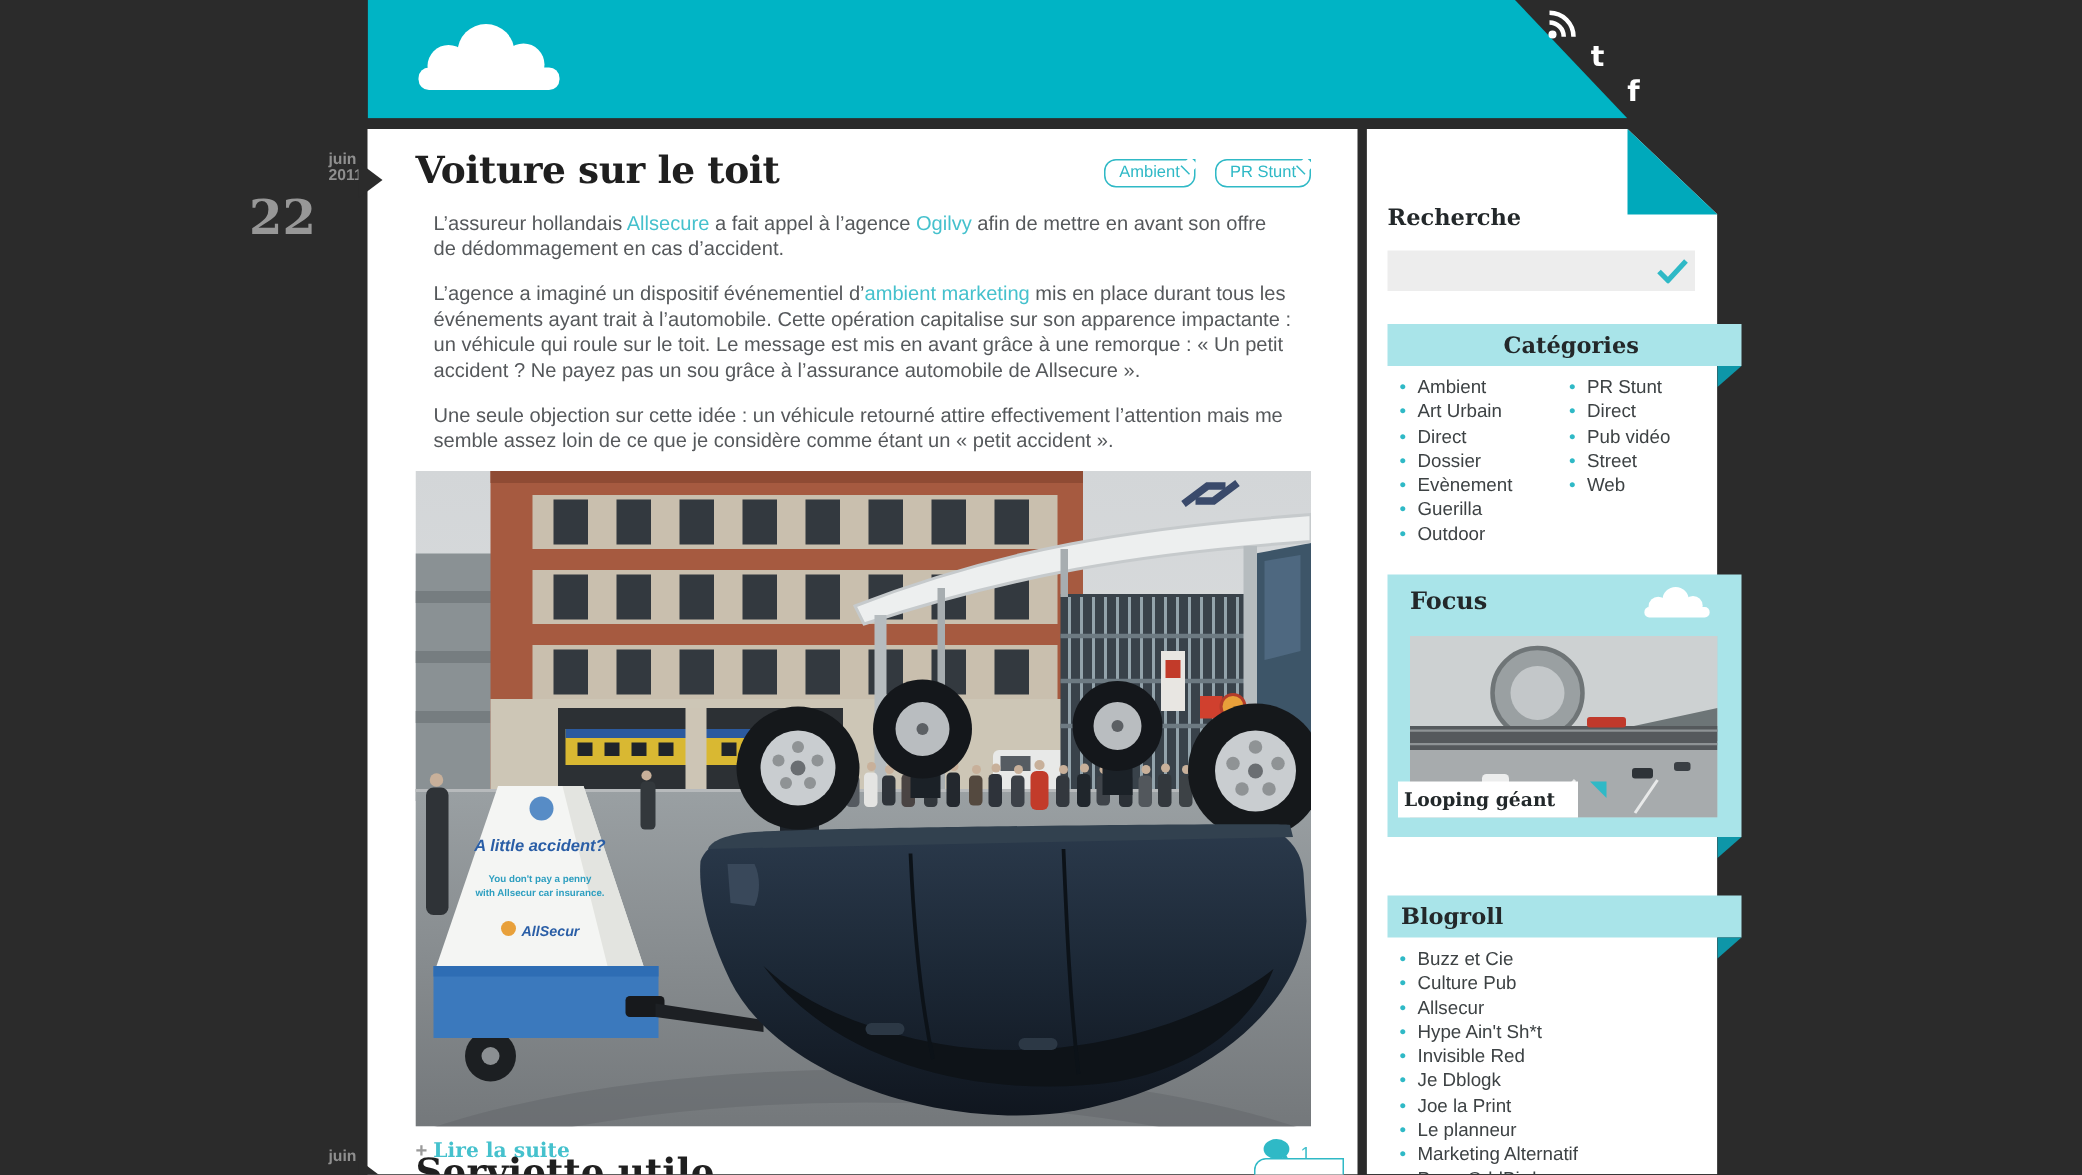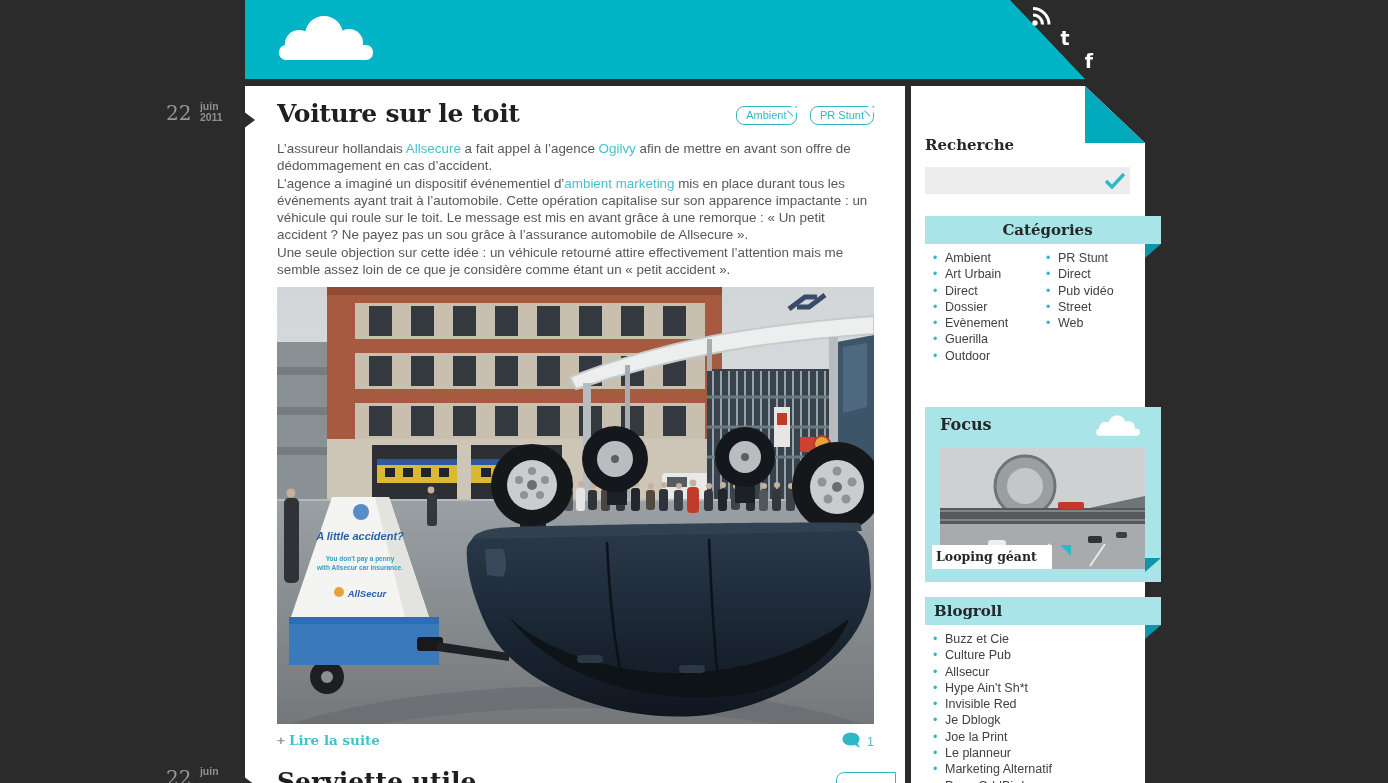--- a/index.html
+++ b/index.html
@@ -21,35 +21,35 @@
 
   
   .main-panel{position:absolute;left:245px;top:86px;width:660px;height:697px;background:#ffffff;}
   .sidebar-panel{position:absolute;left:911px;top:86px;width:234px;height:697px;background:#ffffff;
     clip-path:polygon(0 0,174px 0,234px 57px,234px 100%,0 100%);}
   .sidebar-fold{position:absolute;left:1085px;top:86px;width:0;height:0;
     border-bottom:57px solid #00a9bb;border-right:60px solid transparent;}
 
   
   .date-block{position:absolute;left:166px;color:#979797;}
-  .date-day{font-family:"DejaVu Serif",serif;font-weight:400;font-size:20px;line-height:30px;display:inline-block;vertical-align:top;}
+  .date-day{font-family:"DejaVu Serif",serif;font-weight:700;font-size:32px;line-height:30px;display:inline-block;vertical-align:top;margin-top:32px;}
   .date-my{display:inline-block;vertical-align:top;margin-left:4px;margin-top:3px;font-size:10.5px;font-weight:700;line-height:11px;color:#8f8f8f;}
   .panel-arrow{position:absolute;left:239px;width:0;height:0;
     border-top:12px solid transparent;border-bottom:12px solid transparent;border-left:16px solid #2b2b2b;z-index:5;}
 
   
   .post{position:absolute;left:277px;top:100px;width:597px;}
   .post-title{margin:0;font-size:25px;line-height:28px;color:#1f1f1f;letter-spacing:-0.3px;cursor:pointer;}
   .tags{position:absolute;right:0;top:5px;}
   .tag{display:inline-block;position:relative;border:1px solid #2fb9c6;color:#2fb9c6;font-size:11px;
     padding:2px 9px 3px;border-radius:8px 0 8px 8px;margin-left:9px;background:#fff;cursor:pointer;}
   .tag::after{content:'';position:absolute;top:-1px;right:-1px;width:8px;height:8px;background:#ffffff;
     border-bottom:1px solid #2fb9c6;transform:rotate(45deg);}
   .post-text{margin-top:12px;font-size:13.4px;line-height:17.3px;color:#55585b;}
-  .post-text p{margin:0;}
+  .post-text p{margin:12px;}
   .text-link{color:#45c1cd;text-decoration:none;cursor:pointer;}
   .post-photo{display:block;margin-top:9px;}
   .post-footer{position:relative;margin-top:7px;height:22px;}
   .read-more{font-size:13.5px;color:#45c1cd;cursor:pointer;text-decoration:none;}
   .plus-sign{color:#9a9a9a;font-family:"Liberation Sans",sans-serif;font-weight:700;margin-right:4px;}
   .comments{position:absolute;right:0;top:1px;color:#45c1cd;font-size:12.5px;cursor:pointer;}
   .comments svg{vertical-align:-3px;margin-right:5px;}
 
   
   .next-title{position:absolute;left:277px;top:767px;margin:0;font-size:25px;color:#1f1f1f;}
@@ -65,21 +65,21 @@
 
   .side-bar-header{position:absolute;left:925px;width:236px;height:28px;background:#a9e4e9;}
   .side-bar-header .hd{font-size:15px;color:#23282a;line-height:28px;padding-left:9px;}
   .bar-fold{position:absolute;left:1145px;width:0;height:0;
     border-top:14px solid #0e96a8;border-right:16px solid transparent;}
 
   ul.side-list{list-style:none;margin:0;padding:0;position:absolute;font-size:12.5px;color:#3d4244;}
   ul.side-list li{position:relative;padding-left:12px;margin-bottom:3.5px;line-height:12.8px;cursor:pointer;}
   ul.side-list li::before{content:'•';position:absolute;left:0;top:0;color:#2fb9c6;}
 
-  .focus-block{position:absolute;left:925px;top:383px;width:236px;height:175px;background:#a9e4e9;margin-top:24px;}
+  .focus-block{position:absolute;left:925px;top:383px;width:236px;height:175px;background:#a9e4e9;}
   .focus-heading{position:absolute;left:15px;top:8px;font-size:16px;color:#23282a;}
   .focus-cloud{position:absolute;right:18px;top:7px;}
   .focus-photo{position:absolute;left:15px;top:41px;cursor:pointer;}
   .focus-label{position:absolute;left:7px;top:138px;width:120px;height:24px;background:#fff;
     font-size:12.5px;color:#22282a;line-height:24px;padding-left:4px;box-sizing:border-box;cursor:pointer;}
   .focus-label-fold{position:absolute;left:135px;top:138px;width:0;height:0;
     border-top:11px solid #2fb9c6;border-left:11px solid transparent;}
 </style>
 </head>
 <body>

